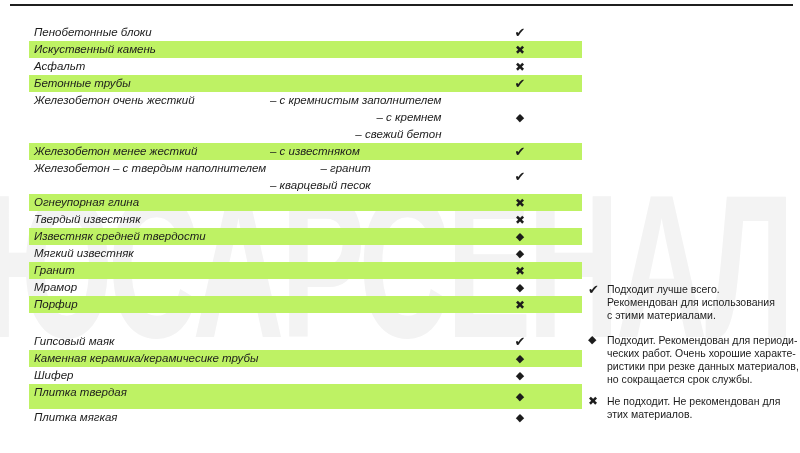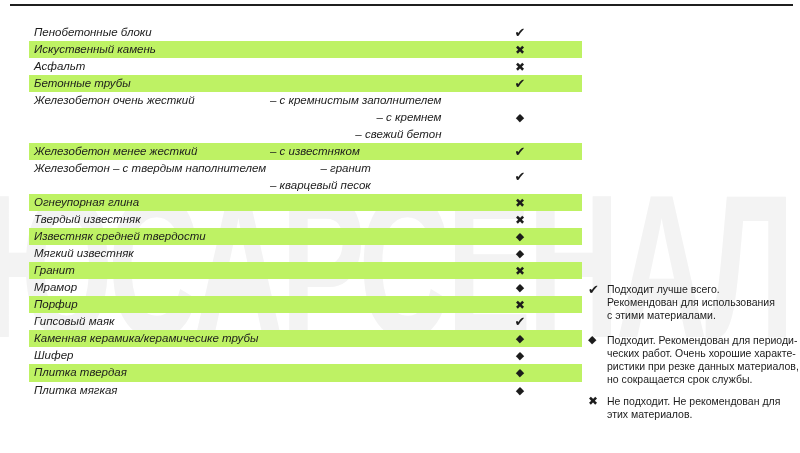--- a/index.html
+++ b/index.html
@@ -152,33 +152,33 @@
           <span class="sym sym-cross">✖</span>
         </div>
         <div class="row" style="height: 17px;">
           <span class="cell-name">Мрамор</span>
           <span class="sym sym-diamond">◆</span>
         </div>
         <div class="row striped" style="height: 17px;">
           <span class="cell-name">Порфир</span>
           <span class="sym sym-cross">✖</span>
         </div>
-        <div class="row" style="height: 17px;">
+        <div class="row" style="height: 17px; margin-top: 20px;">
           <span class="cell-name">Гипсовый маяк</span>
           <span class="sym sym-check">✔</span>
         </div>
         <div class="row striped" style="height: 17px;">
           <span class="cell-name">Каменная керамика/керамичесике трубы</span>
           <span class="sym sym-diamond">◆</span>
         </div>
         <div class="row" style="height: 17px;">
           <span class="cell-name">Шифер</span>
           <span class="sym sym-diamond">◆</span>
         </div>
-        <div class="row striped" style="height: 18px;">
+        <div class="row striped" style="height: 25px;">
           <span class="cell-name">Плитка твердая</span>
           <span class="sym sym-diamond">◆</span>
         </div>
         <div class="row" style="height: 17px;">
           <span class="cell-name">Плитка мягкая</span>
           <span class="sym sym-diamond">◆</span>
         </div>
       </div>
   </div>
 

